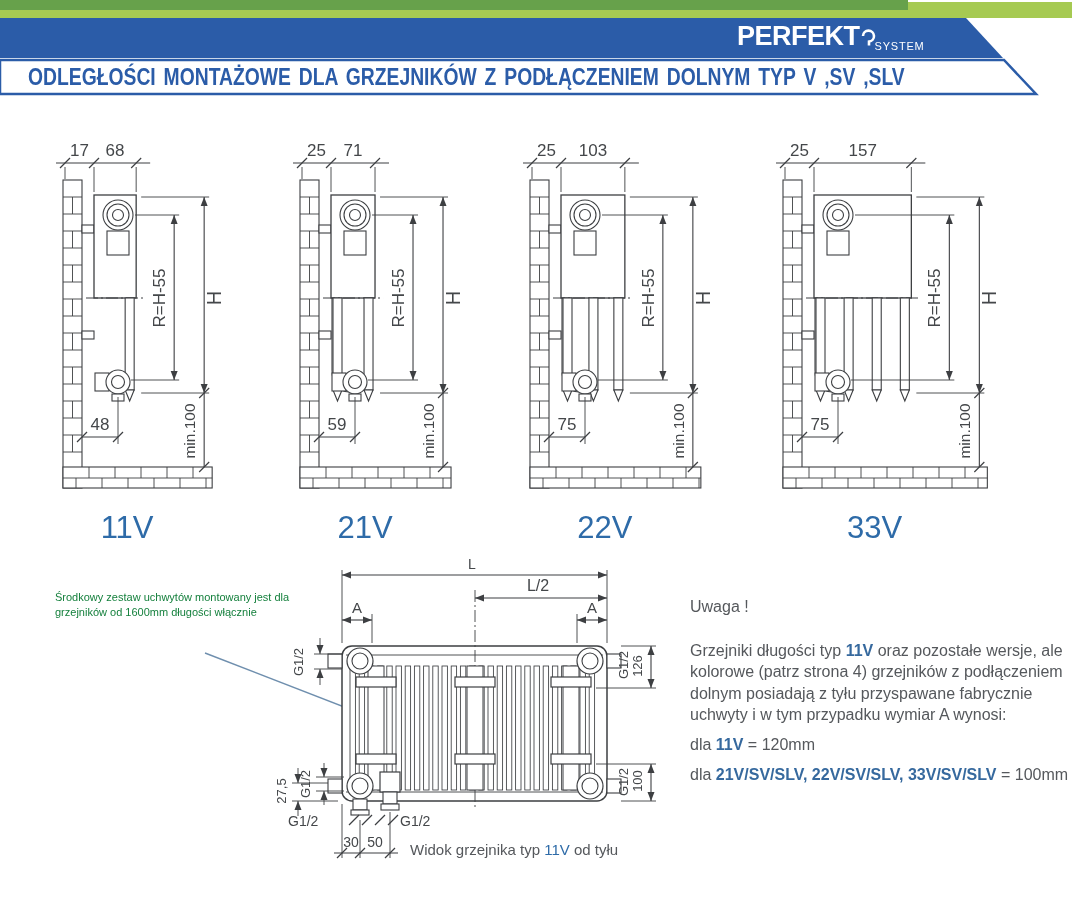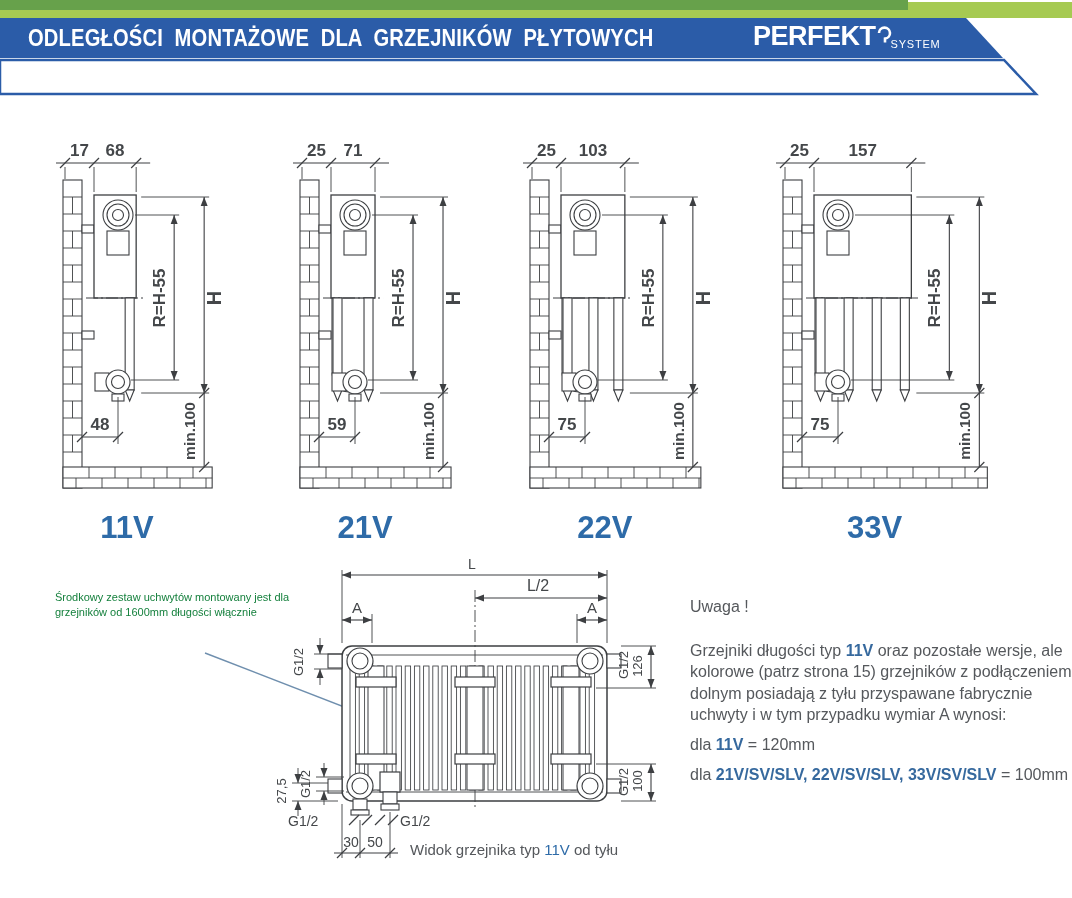--- a/index.html
+++ b/index.html
@@ -4,28 +4,28 @@
 <style>
   html,body{margin:0;padding:0;background:#fff;}
   .page{position:relative;width:1072px;height:898px;background:#fff;overflow:hidden;
         font-family:"Liberation Sans",sans-serif;}
   .strip-light{position:absolute;left:0;top:2px;width:1072px;height:16px;}
   .strip-dark{position:absolute;left:0;top:0;width:908px;height:10px;}
   .band-svg{position:absolute;left:0;top:14px;width:1072px;height:86px;}
   .title1{position:absolute;left:28px;top:24px;white-space:nowrap;}
   .title1 span{display:inline-block;transform:scaleX(.84);transform-origin:left center;
         color:#fff;font-size:24px;font-weight:bold;word-spacing:7px;letter-spacing:.2px;}
-  .logo{position:absolute;left:737px;top:20px;display:flex;align-items:center;color:#fff;margin-left:16px;}
+  .logo{position:absolute;left:737px;top:20px;display:flex;align-items:flex-end;color:#fff;}
   .logo-main{font-size:27px;font-weight:bold;letter-spacing:-.5px;line-height:1.2;}
   .logo-hook{margin:1px 0 0 1px;}
   .logo-sub{font-size:11px;letter-spacing:.8px;margin:16px 0 0 -1px;}
   .title2{position:absolute;left:28px;top:64px;white-space:nowrap;}
   .title2 span{display:inline-block;transform:scaleX(.84);transform-origin:left center;
         color:#2b5ca8;font-size:23px;font-weight:bold;word-spacing:3px;}
-  .diagram{position:absolute;top:135px;width:250px;height:415px;font-weight:bold;}
+  .diagram{position:absolute;top:135px;width:250px;height:415px;}
   .diagram.wide{width:290px;}
   .rear{position:absolute;left:200px;top:558px;width:480px;height:340px;}
   .note-left{position:absolute;left:55px;top:590px;width:245px;font-size:11px;
         color:#15803d;line-height:1.32;}
   .note-right{position:absolute;left:690px;top:596px;width:392px;font-size:16px;
         color:#55585c;line-height:1.35;}
   .uwaga-head{margin-bottom:22px;}
   .note-right p{margin:0;}
   .note-right p.dla{margin-top:8px;}
   .blue{color:#36699e;font-weight:bold;}
@@ -35,32 +35,32 @@
 <body>
 
 <div class="page">
   <div class="strip-light" id="stripLight" style="background: rgb(166, 202, 82);"></div>
   <div class="strip-dark" id="stripDark" style="background: rgb(103, 161, 75);"></div>
   <svg class="band-svg" id="bands" viewBox="0 0 1072 86">
       <polygon points="0,4 966,4 1003,44 0,44" fill="#2b5ca8"></polygon>
       <polygon points="0,46 1004,46 1036,80 0,80" fill="#fff" stroke="#2b5ca8" stroke-width="2.5"></polygon>
     </svg>
 
-  <div class="title1">
-    <span>ODLEGŁOŚCI MONTAŻOWE DLA GRZEJNIKÓW PŁYTOWYCH</span>
-  </div>
 
   <div class="logo">
     <span class="logo-main">PERFEKT</span>
     <svg class="logo-hook" width="15" height="24" viewBox="0 0 15 24">
       <path d="M2 8 a5.5 5.5 0 1 1 6 5.6 v4" fill="none" stroke="#ffffff" stroke-width="2.6"></path>
     </svg>
     <span class="logo-sub">SYSTEM</span>
   </div>
 
+  <div class="title2">
+    <span>ODLEGŁOŚCI MONTAŻOWE DLA GRZEJNIKÓW Z PODŁĄCZENIEM DOLNYM TYP V ,SV ,SLV</span>
+  </div>
 
   <div class="diagram" id="d0" style="left:20px"><svg viewBox="0 0 250 415" width="250" height="415">
         <rect x="43" y="45" width="19" height="308" fill="#fff" stroke="#3d3f42" stroke-width="1.1" rx="0"></rect>
         <line x1="43" y1="62" x2="62" y2="62" stroke="#3d3f42" stroke-width="0.9" fill="none"></line>
         <line x1="52.5" y1="62" x2="52.5" y2="79" stroke="#3d3f42" stroke-width="0.9" fill="none"></line>
         <line x1="43" y1="79" x2="62" y2="79" stroke="#3d3f42" stroke-width="0.9" fill="none"></line>
         <line x1="43" y1="96" x2="62" y2="96" stroke="#3d3f42" stroke-width="0.9" fill="none"></line>
         <line x1="52.5" y1="96" x2="52.5" y2="113" stroke="#3d3f42" stroke-width="0.9" fill="none"></line>
         <line x1="43" y1="113" x2="62" y2="113" stroke="#3d3f42" stroke-width="0.9" fill="none"></line>
         <line x1="43" y1="130" x2="62" y2="130" stroke="#3d3f42" stroke-width="0.9" fill="none"></line>
@@ -558,17 +558,17 @@
         <line x1="57" y1="300" x2="67" y2="290" stroke="#3d3f42" stroke-width="1.2" fill="none"></line>
         <line x1="75" y1="300" x2="85" y2="290" stroke="#3d3f42" stroke-width="1.2" fill="none"></line>
         <line x1="105" y1="300" x2="115" y2="290" stroke="#3d3f42" stroke-width="1.2" fill="none"></line>
         <text x="71" y="289" fill="#44474a" font-size="14" text-anchor="middle">30</text>
         <text x="95" y="289" fill="#44474a" font-size="14" text-anchor="middle">50</text>
         <text x="130" y="297" font-size="15" fill="#55585c" text-anchor="start"><tspan>Widok grzejnika typ </tspan><tspan fill="#2e6ba8">11V</tspan><tspan> od tyłu</tspan></text>
       </svg></div>
 
   <div class="note-right">
     <div class="uwaga-head">Uwaga !</div>
-    <p><span>Grzejniki długości typ </span><span class="blue">11V</span><span> oraz pozostałe wersje, ale kolorowe (patrz strona 15) grzejników z podłączeniem dolnym posiadają z tyłu przyspawane fabrycznie uchwyty i w tym przypadku wymiar A wynosi:</span></p>
+    <p><span>Grzejniki długości typ </span><span class="blue">11V</span><span> oraz pozostałe wersje, ale kolorowe (patrz strona 4) grzejników z podłączeniem dolnym posiadają z tyłu przyspawane fabrycznie uchwyty i w tym przypadku wymiar A wynosi:</span></p>
     <p class="dla"><span>dla </span><span class="blue">11V</span><span> = 120mm</span></p>
     <p class="dla"><span>dla </span><span class="blue">21V/SV/SLV, 22V/SV/SLV, 33V/SV/SLV</span><span> = 100mm</span></p>
   </div>
 </div>
 
 </body></html>

